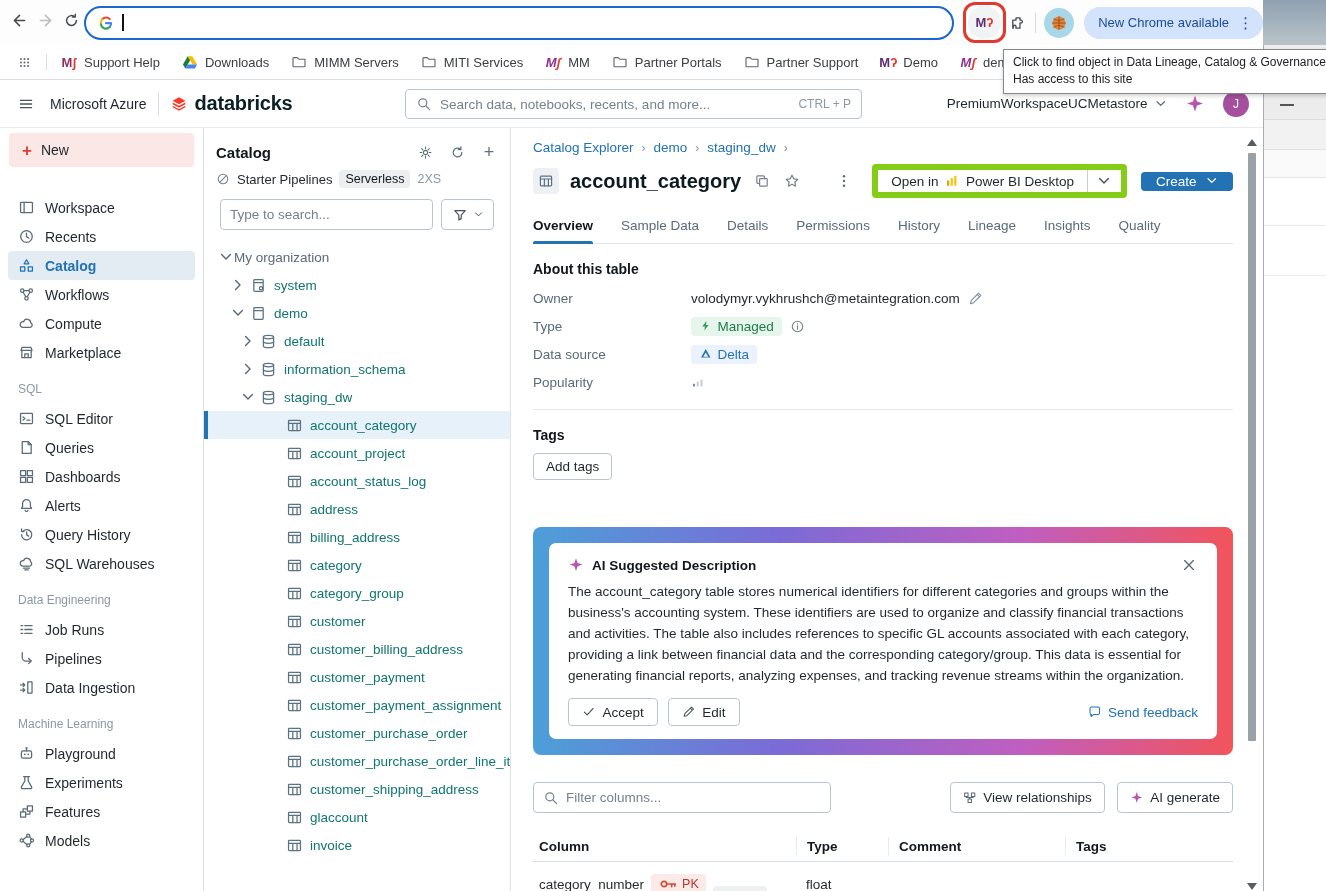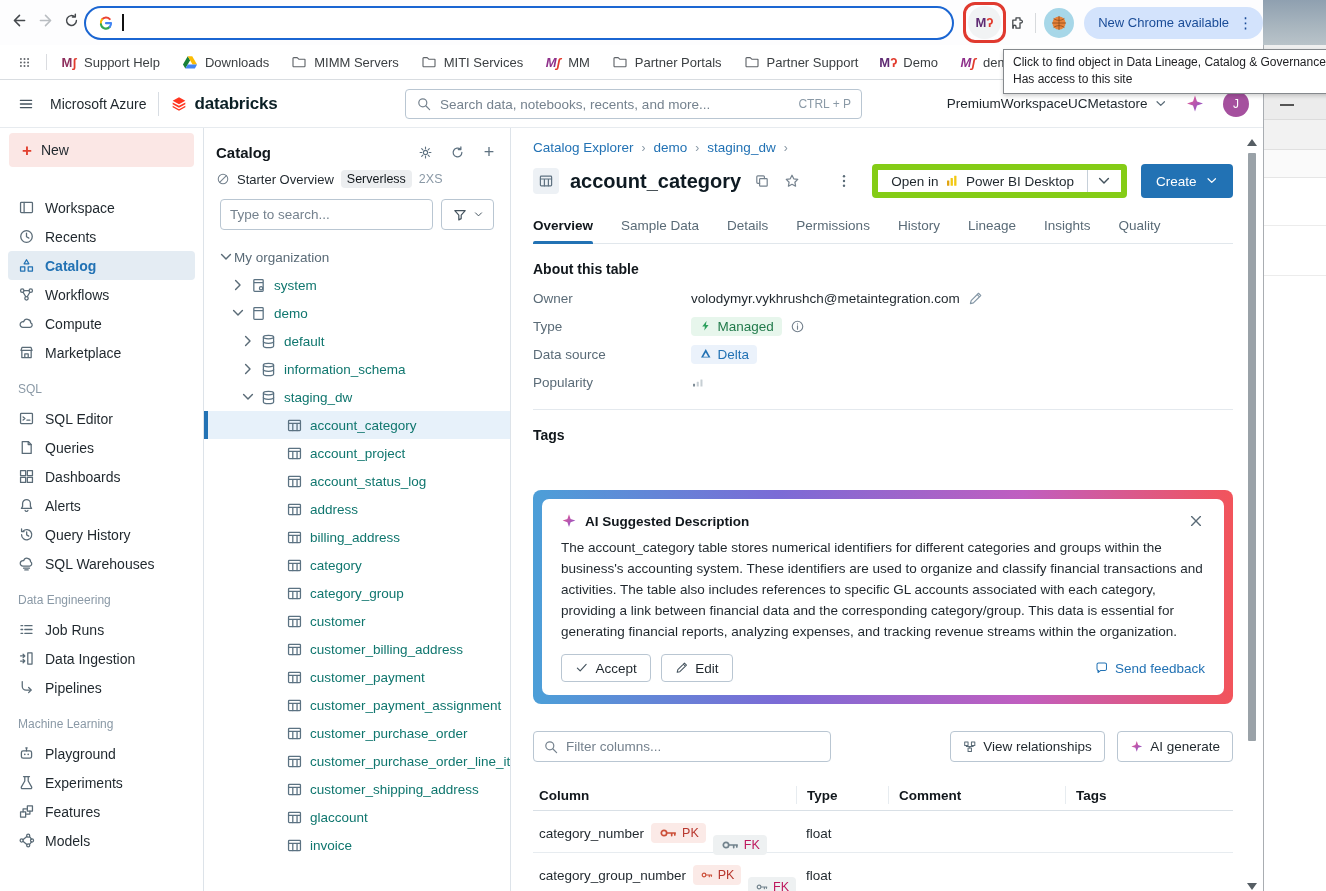--- a/index.html
+++ b/index.html
@@ -54,21 +54,21 @@
 
   
   .dbx-page { position:absolute; top:79px; left:0; right:0; bottom:0; border-top:1px solid #d9dde1; background:#fff; display:flex; flex-direction:column; }
   .dbx-header { height:48px; flex:none; display:flex; align-items:center; padding:0 14px; border-bottom:1px solid #e7ebef; position:relative; }
   .hamburger { width:24px; height:24px; color:#45545f; display:flex; align-items:center; justify-content:center; }
   .hamburger svg { width:18px; height:18px; }
   .ms-azure { margin-left:12px; font-size:14px; color:#1f272d; }
   .hd-sep { margin-left:12px; width:1px; height:24px; background:#d8dde3; }
   .dbx-logo { margin-left:12px; display:flex; align-items:center; gap:7px; }
   .dbx-logo svg { width:22px; height:22px; }
-  .dbx-wordmark { font-size:17px; font-weight:bold; color:#0b2026; letter-spacing:-.2px; }
+  .dbx-wordmark { font-size:20px; font-weight:bold; color:#0b2026; letter-spacing:-.2px; }
   .dbx-search { position:absolute; left:405px; top:9px; width:457px; height:30px; border:1px solid #b9c6d2; border-radius:4px; display:flex; align-items:center; padding:0 10px; gap:8px; color:#75828e; background:#fff; }
   .dbx-search svg { width:15px; height:15px; flex:none; }
   .dbx-search input { border:0; outline:0; flex:1; font-size:13.5px; font-family:inherit; color:#1f272d; background:transparent; }
   .dbx-search input::placeholder { color:#75828e; }
   .search-shortcut { font-size:12px; color:#8a99a6; white-space:nowrap; }
   .hd-right { margin-left:auto; display:flex; align-items:center; gap:18px; }
   .ws-select { display:flex; align-items:center; gap:6px; font-size:13.5px; color:#1f272d; }
   .ws-select svg { width:12px; height:12px; color:#5a6b77; }
   .assist { width:20px; height:20px; display:flex; }
   .assist svg { width:20px; height:20px; }
@@ -124,21 +124,21 @@
   .page-title { margin-left:11px; font-size:20px; font-weight:bold; color:#0e1a22; }
   .t-act { margin-left:12px; width:18px; height:18px; color:#75828e; display:flex; align-items:center; justify-content:center; font-size:16px; }
   .t-act svg { width:16px; height:16px; }
   .title-right { margin-left:auto; display:flex; align-items:center; }
   .kebab { width:20px; height:26px; color:#5a6b77; display:flex; align-items:center; justify-content:center; margin-right:18px; }
   .split-btn { display:flex; height:34px; border:6px solid #84cc16; border-radius:4px; overflow:hidden; background:#fff; }
   .split-main { display:flex; align-items:center; gap:7px; padding:0 13px; font-size:13.5px; color:#1f272d; }
   .split-main svg { width:15px; height:15px; }
   .split-chev { width:34px; border-left:1px solid #c6d0d9; display:flex; align-items:center; justify-content:center; color:#44535e; }
   .split-chev svg { width:12px; height:12px; }
-  .create-btn { margin-left:14px; height:34px; background:#2272b4; border-radius:4px; color:#fff; display:flex; align-items:center; gap:8px; padding:0 15px; font-size:13.5px; }
+  .create-btn { margin-left:14px; height:19px; background:#2272b4; border-radius:4px; color:#fff; display:flex; align-items:center; gap:8px; padding:0 15px; font-size:13.5px; }
   .create-btn svg { width:11px; height:11px; }
   .tabs { margin-top:20px; display:flex; gap:28px; border-bottom:1px solid #e1e7ec; }
   .tab { font-size:13.5px; color:#5a6b77; padding-bottom:10px; position:relative; white-space:nowrap; }
   .tab.active { color:#11171c; font-weight:bold; }
   .tab.active::after { content:""; position:absolute; left:0; right:0; bottom:-1px; height:3px; background:#2272b4; border-radius:2px 2px 0 0; }
   .sec-heading { margin-top:17px; font-size:14px; font-weight:bold; color:#11171c; }
   .about-row { height:28px; display:flex; align-items:center; margin-top:0; }
   .about-rows { margin-top:7px; }
   .a-label { width:158px; flex:none; font-size:13.5px; color:#5a6b77; }
   .a-val { display:flex; align-items:center; gap:8px; font-size:13.5px; color:#1f272d; }
@@ -148,21 +148,21 @@
   .badge.managed { background:#e7f6ec; color:#217a4b; }
   .badge.managed svg { width:13px; height:13px; }
   .badge.delta { background:#ebf2fb; color:#2272b4; }
   .badge.delta svg { width:14px; height:14px; }
   .info-ic { width:15px; height:15px; color:#75828e; display:flex; }
   .info-ic svg { width:15px; height:15px; }
   .pop-ic svg { width:16px; height:16px; }
   .divider { height:1px; background:#e4e9ee; margin-top:13px; }
   .add-tags-btn { margin-top:10px; display:inline-flex; align-items:center; height:27px; padding:0 12px; border:1px solid #b9c6d2; border-radius:4px; background:#fff; font-size:13.5px; color:#1f272d; }
 
-  .ai-card { margin-top:47px; border-radius:8px; padding:9px; background:linear-gradient(90deg,#4c9fd8 0%,#7b6bd6 35%,#c05ec0 70%,#f2545b 100%); }
+  .ai-card { margin-top:47px; border-radius:8px; padding:16px; background:linear-gradient(90deg,#4c9fd8 0%,#7b6bd6 35%,#c05ec0 70%,#f2545b 100%); }
   .ai-inner { background:#fff; border-radius:7px; padding:13px 19px 13px; }
   .ai-head { display:flex; align-items:center; gap:8px; }
   .ai-head svg { width:16px; height:16px; }
   .ai-title { font-size:13.5px; font-weight:bold; color:#11171c; flex:1; }
   .ai-close { width:18px; height:18px; color:#5a6b77; display:flex; align-items:center; justify-content:center; }
   .ai-close svg { width:14px; height:14px; }
   .ai-body { margin-top:7px; font-size:13.5px; color:#1f272d; line-height:21px; }
   .ai-actions { margin-top:12px; display:flex; align-items:center; gap:10px; }
   .ai-btn { height:28px; display:inline-flex; align-items:center; gap:7px; padding:0 13px; border:1px solid #b9c6d2; border-radius:4px; background:#fff; font-size:13.5px; color:#1f272d; }
   .ai-btn svg { width:13px; height:13px; color:#44535e; }
@@ -551,34 +551,34 @@
     <span class="ni">
                 <svg viewBox="0 0 20 20" width="1em" height="1em" style="width:100%;height:100%" fill="none" stroke="currentColor" stroke-width="1.5" stroke-linecap="round" stroke-linejoin="round">
                   <path d="M3.5 5.5h2M3.5 10h2M3.5 14.5h2M8 5.5h8.5M8 10h8.5M8 14.5h8.5"></path>
                 </svg>
               </span>
     <span class="nav-label">Job Runs</span>
   </div>
             <div class="nav-item">
     <span class="ni">
                 <svg viewBox="0 0 20 20" width="1em" height="1em" style="width:100%;height:100%" fill="none" stroke="currentColor" stroke-width="1.5" stroke-linecap="round" stroke-linejoin="round">
+                  <path d="M5 3v5.5A4.5 4.5 0 0 0 9.5 13H15"></path>
+                  <path d="M12.5 10l3 3-3 3"></path>
+                </svg>
+              </span>
+    <span class="nav-label">Pipelines</span>
+  </div>
+            <div class="nav-item">
+    <span class="ni">
+                <svg viewBox="0 0 20 20" width="1em" height="1em" style="width:100%;height:100%" fill="none" stroke="currentColor" stroke-width="1.5" stroke-linecap="round" stroke-linejoin="round">
                   <rect x="11.5" y="3.5" width="5" height="13"></rect>
                   <path d="M3 7h5M6 5l2 2-2 2M3 13h5M6 11l2 2-2 2"></path>
                 </svg>
               </span>
     <span class="nav-label">Data Ingestion</span>
-  </div>
-            <div class="nav-item">
-    <span class="ni">
-                <svg viewBox="0 0 20 20" width="1em" height="1em" style="width:100%;height:100%" fill="none" stroke="currentColor" stroke-width="1.5" stroke-linecap="round" stroke-linejoin="round">
-                  <path d="M5 3v5.5A4.5 4.5 0 0 0 9.5 13H15"></path>
-                  <path d="M12.5 10l3 3-3 3"></path>
-                </svg>
-              </span>
-    <span class="nav-label">Pipelines</span>
   </div>
             <div class="nav-sec">Machine Learning</div>
             <div class="nav-item">
     <span class="ni">
                 <svg viewBox="0 0 20 20" width="1em" height="1em" style="width:100%;height:100%" fill="none" stroke="currentColor" stroke-width="1.5" stroke-linecap="round" stroke-linejoin="round">
                   <rect x="4" y="7" width="12" height="8.5" rx="2"></rect>
                   <g fill="currentColor" stroke="none">
                     <circle cx="8" cy="11" r="1"></circle>
                     <circle cx="12" cy="11" r="1"></circle>
                   </g>
@@ -642,21 +642,21 @@
           </div>
           <div class="wh-row">
             <span class="slash">
                 <span style="display:flex">
                   <svg viewBox="0 0 20 20" width="1em" height="1em" style="width:100%;height:100%" fill="none" stroke="currentColor" stroke-width="1.5" stroke-linecap="round" stroke-linejoin="round">
                     <circle cx="10" cy="10" r="6.8"></circle>
                     <path d="M5.2 14.8 14.8 5.2"></path>
                   </svg>
                 </span>
               </span>
-            <span>Starter Overview</span>
+            <span>Starter Pipelines</span>
             <span class="srvless">Serverless</span>
             <span class="whsize">2XS</span>
           </div>
           <div class="cat-search-row">
             <div class="cat-search">
               <input placeholder="Type to search..." style="">
             </div>
             <div class="filter-btn">
               <span style="display:flex">
                   <svg viewBox="0 0 20 20" width="1em" height="1em" style="width:100%;height:100%" fill="none" stroke="currentColor" stroke-width="1.5" stroke-linecap="round" stroke-linejoin="round">
@@ -1073,20 +1073,21 @@
                       </g>
                     </svg>
                   </span>
                 </div>
             </div>
           </div>
 
           <div class="divider"></div>
 
           <div class="sec-heading">Tags</div>
+          <div><button class="add-tags-btn">Add tags</button></div>
 
           <div class="ai-card">
             <div class="ai-inner">
               <div class="ai-head">
                 <span style="display:flex">
                     <svg viewBox="0 0 20 20" width="1em" height="1em" style="width:100%;height:100%">
                       <defs>
                         <linearGradient id="spk" x1="0" y1="0" x2="1" y2="1">
                           <stop offset="0" stop-color="#F1598E"></stop>
                           <stop offset="1" stop-color="#7D54D1"></stop>

